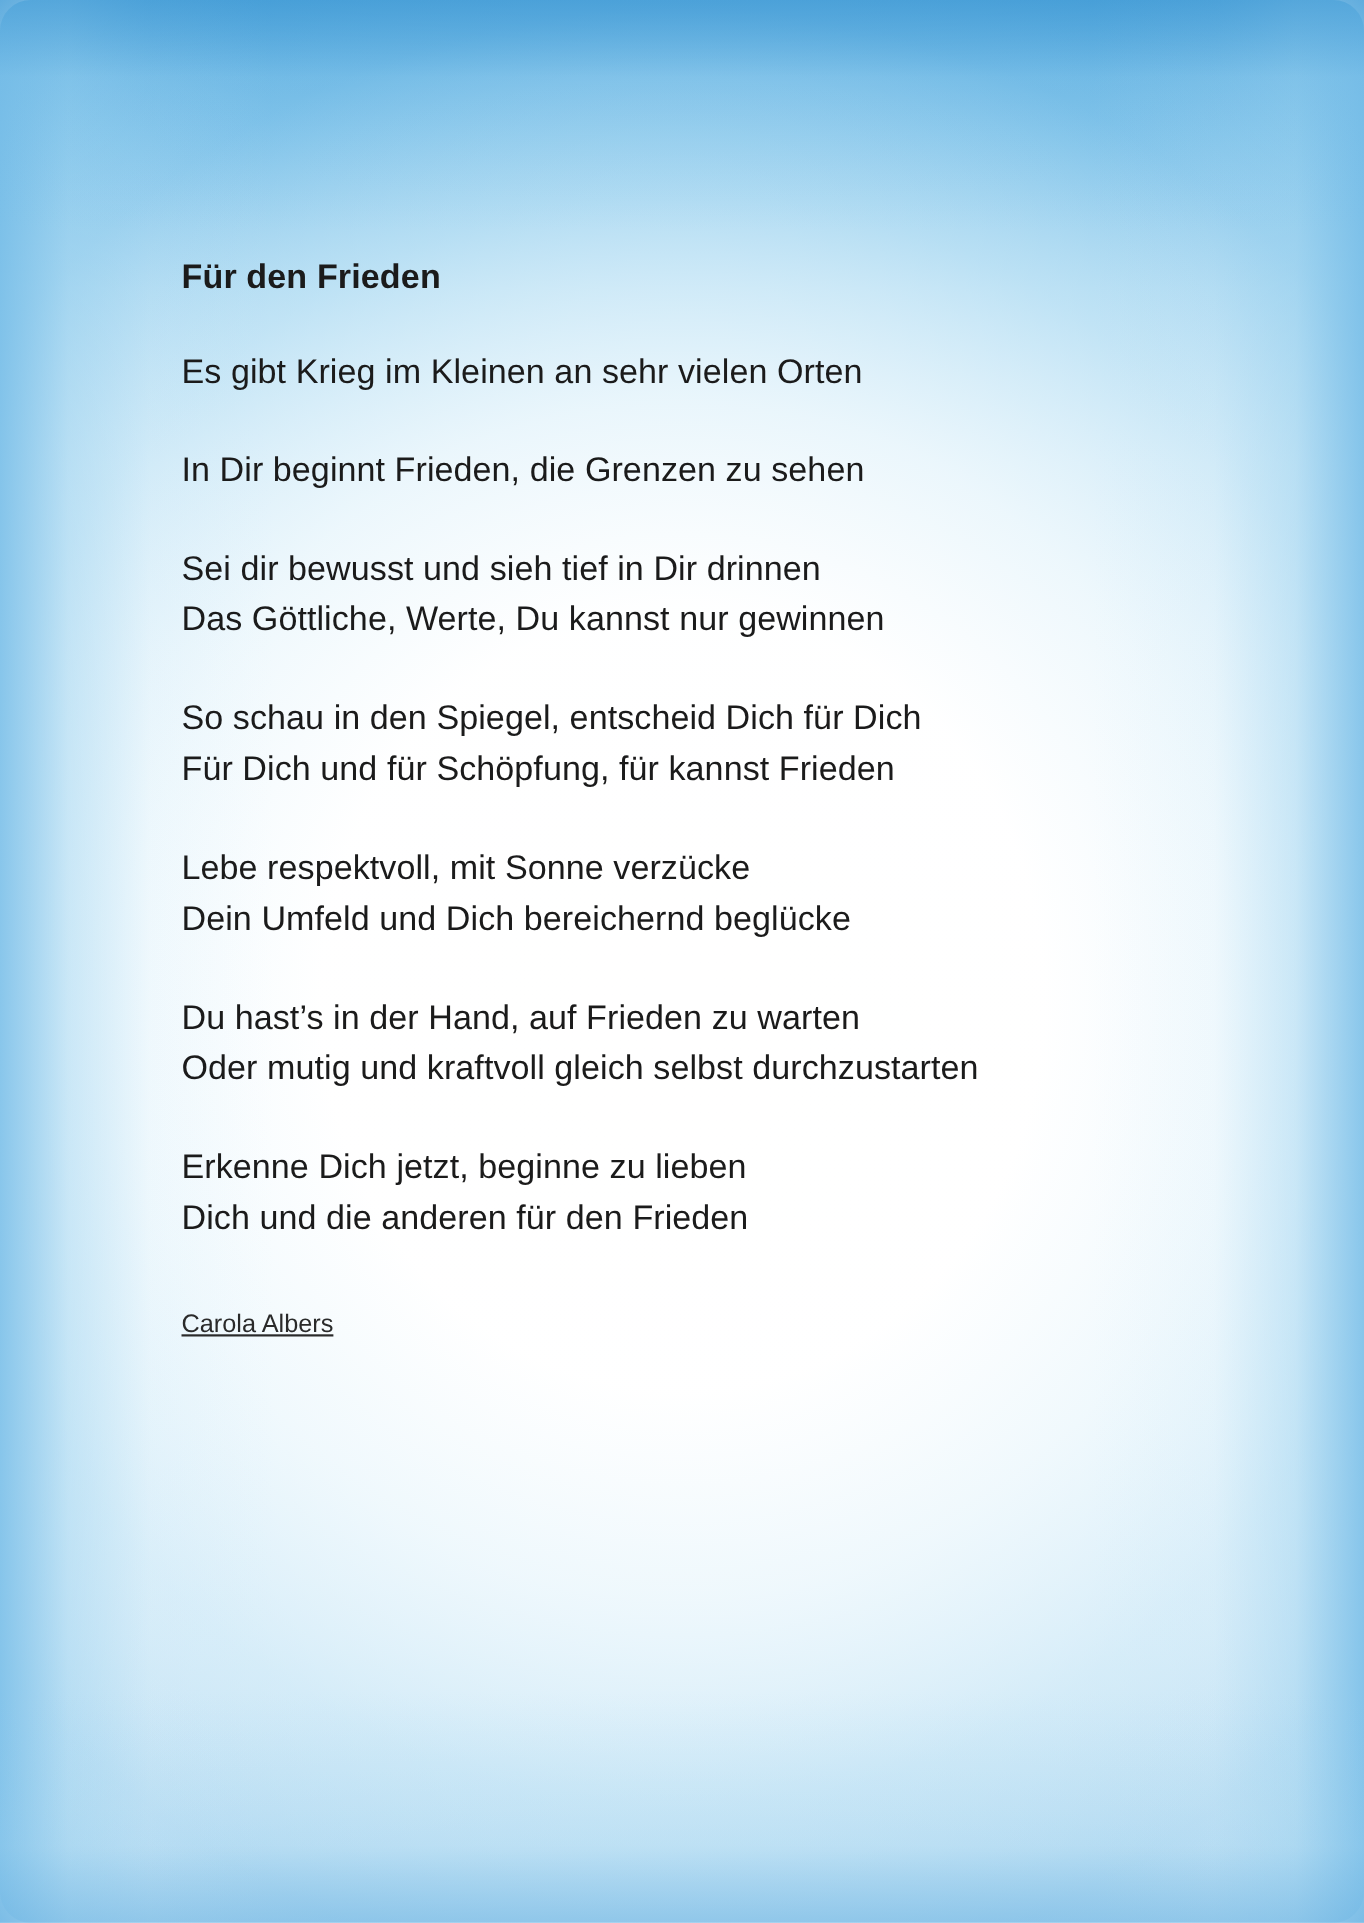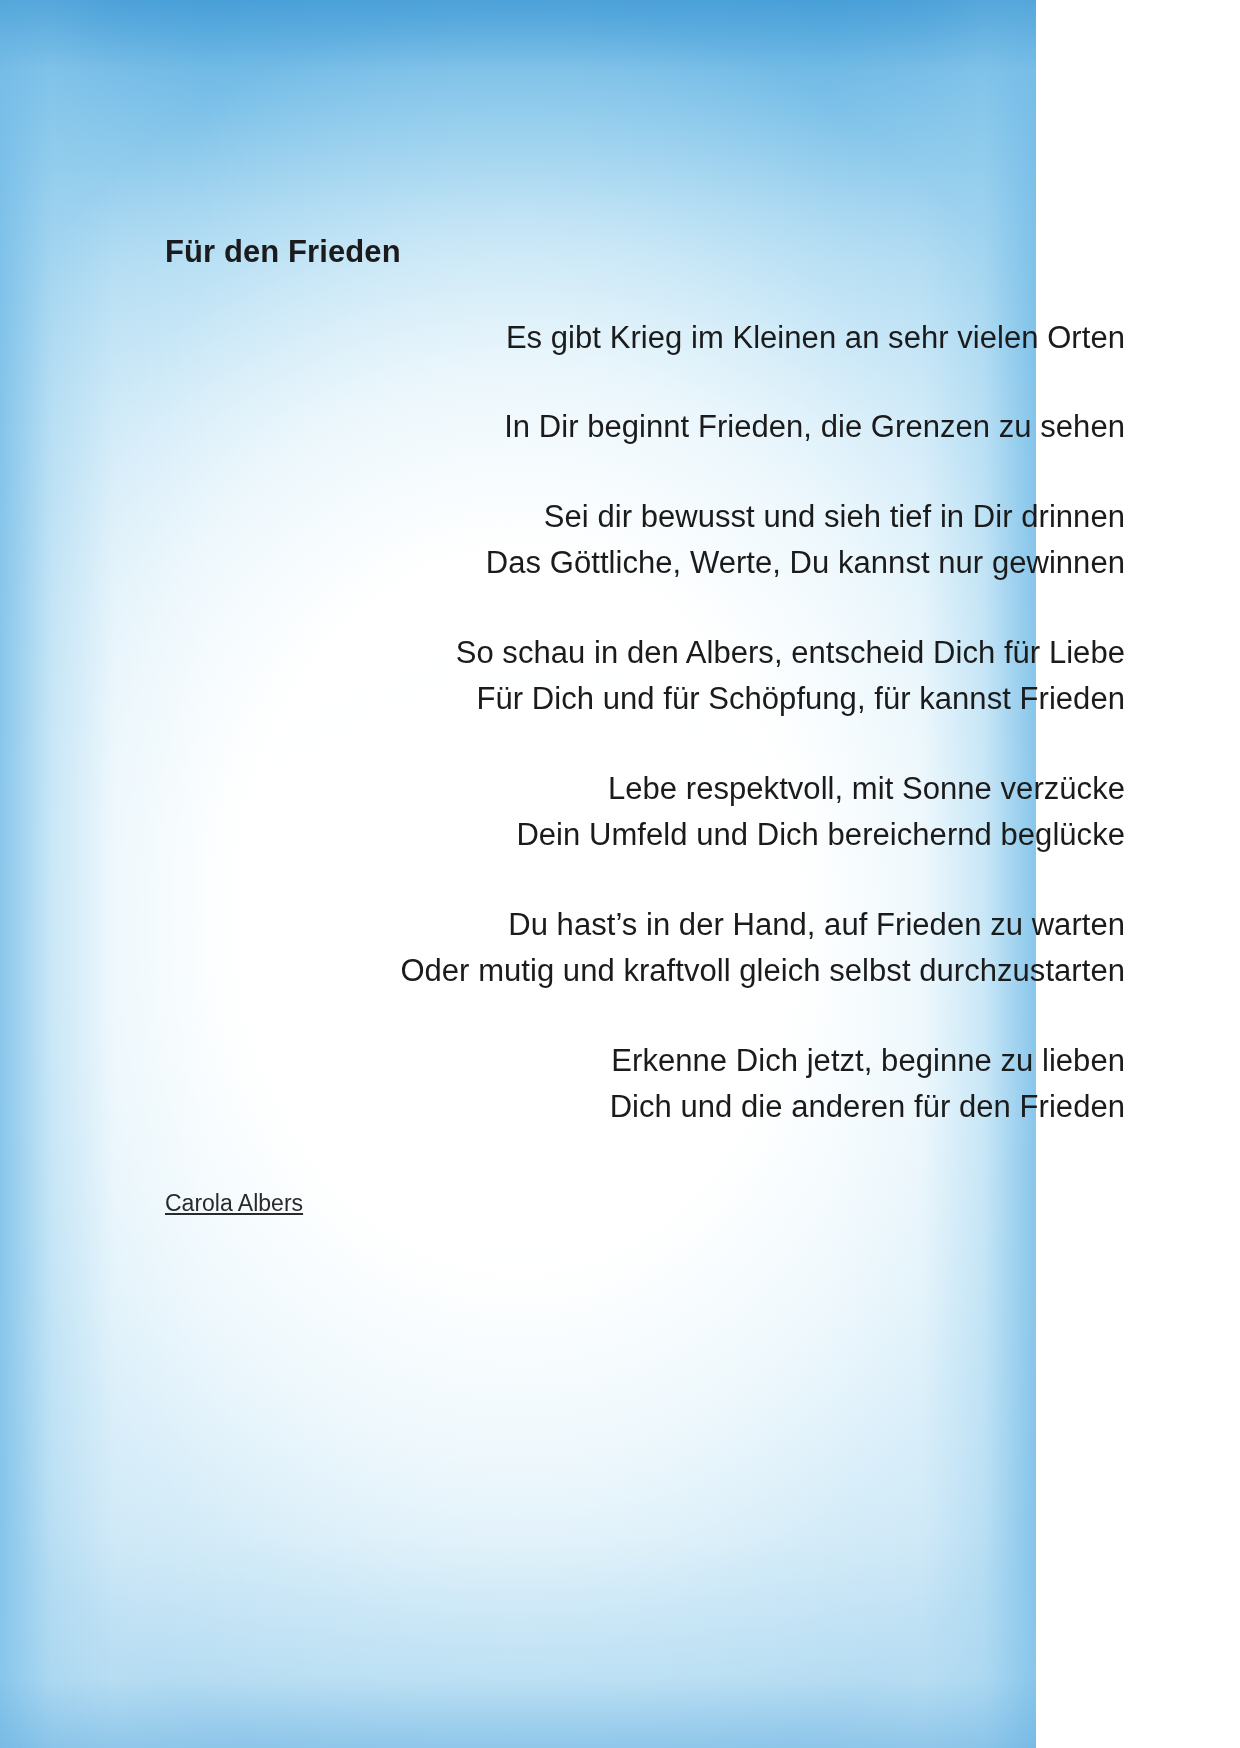--- a/index.html
+++ b/index.html
@@ -9,21 +9,21 @@
   body {
     width: 1240px;
     height: 1748px;
     overflow: hidden;
     font-family: "Liberation Sans", sans-serif;
     background: #ffffff;
   }
 
   .page {
     position: relative;
-    width: 1036px;
+    width: 1240px;
     height: 1748px;
     box-sizing: border-box;
     
     background:
       radial-gradient(ellipse 78% 60% at 50% 52%,
         rgba(255,255,255,1) 0%,
         rgba(255,255,255,0.98) 34%,
         rgba(240,249,253,0.85) 52%,
         rgba(206,234,248,0.55) 70%,
         rgba(150,205,238,0.25) 86%,
@@ -33,20 +33,21 @@
         #79c0e8 7%,
         #a9d8f1 15%,
         #cfe9f7 24%,
         #e8f4fb 34%,
         #f6fbfe 46%,
         #fbfdff 60%,
         #f2f9fd 74%,
         #e2f1fa 85%,
         #cfe8f6 94%,
         #bcdff3 100%);
+    border-radius: 28px;
   }
 
   
   .page::before {
     content: "";
     position: absolute;
     inset: 0;
     background:
       linear-gradient(to right,
         rgba(120,190,232,0.85) 0%,
@@ -94,21 +95,20 @@
   .stanza {
     margin-top: 43px;
   }
 
   .line {
     font-size: 31px;
     line-height: 1.50;
     letter-spacing: 0.05px;
     white-space: pre;
     color: #1b1b1b;
-    text-align: right;
   }
 
   .author {
     margin-top: 58px;
     font-size: 23px;
     line-height: 1.3;
     color: #2a2a2a;
     text-decoration: underline;
   }
 </style>
@@ -127,21 +127,21 @@
     <div class="stanza">
       <div class="line">In Dir beginnt Frieden, die Grenzen zu sehen</div>
     </div>
 
     <div class="stanza">
       <div class="line">Sei dir bewusst und sieh tief in Dir drinnen</div>
       <div class="line">Das Göttliche, Werte, Du kannst nur gewinnen</div>
     </div>
 
     <div class="stanza">
-      <div class="line">So schau in den Albers, entscheid Dich für Liebe</div>
+      <div class="line">So schau in den Spiegel, entscheid Dich für Dich</div>
       <div class="line">Für Dich und für Schöpfung, für kannst Frieden</div>
     </div>
 
     <div class="stanza">
       <div class="line">Lebe respektvoll, mit Sonne verzücke</div>
       <div class="line">Dein Umfeld und Dich bereichernd beglücke</div>
     </div>
 
     <div class="stanza">
       <div class="line">Du hast’s in der Hand, auf Frieden zu warten</div>

